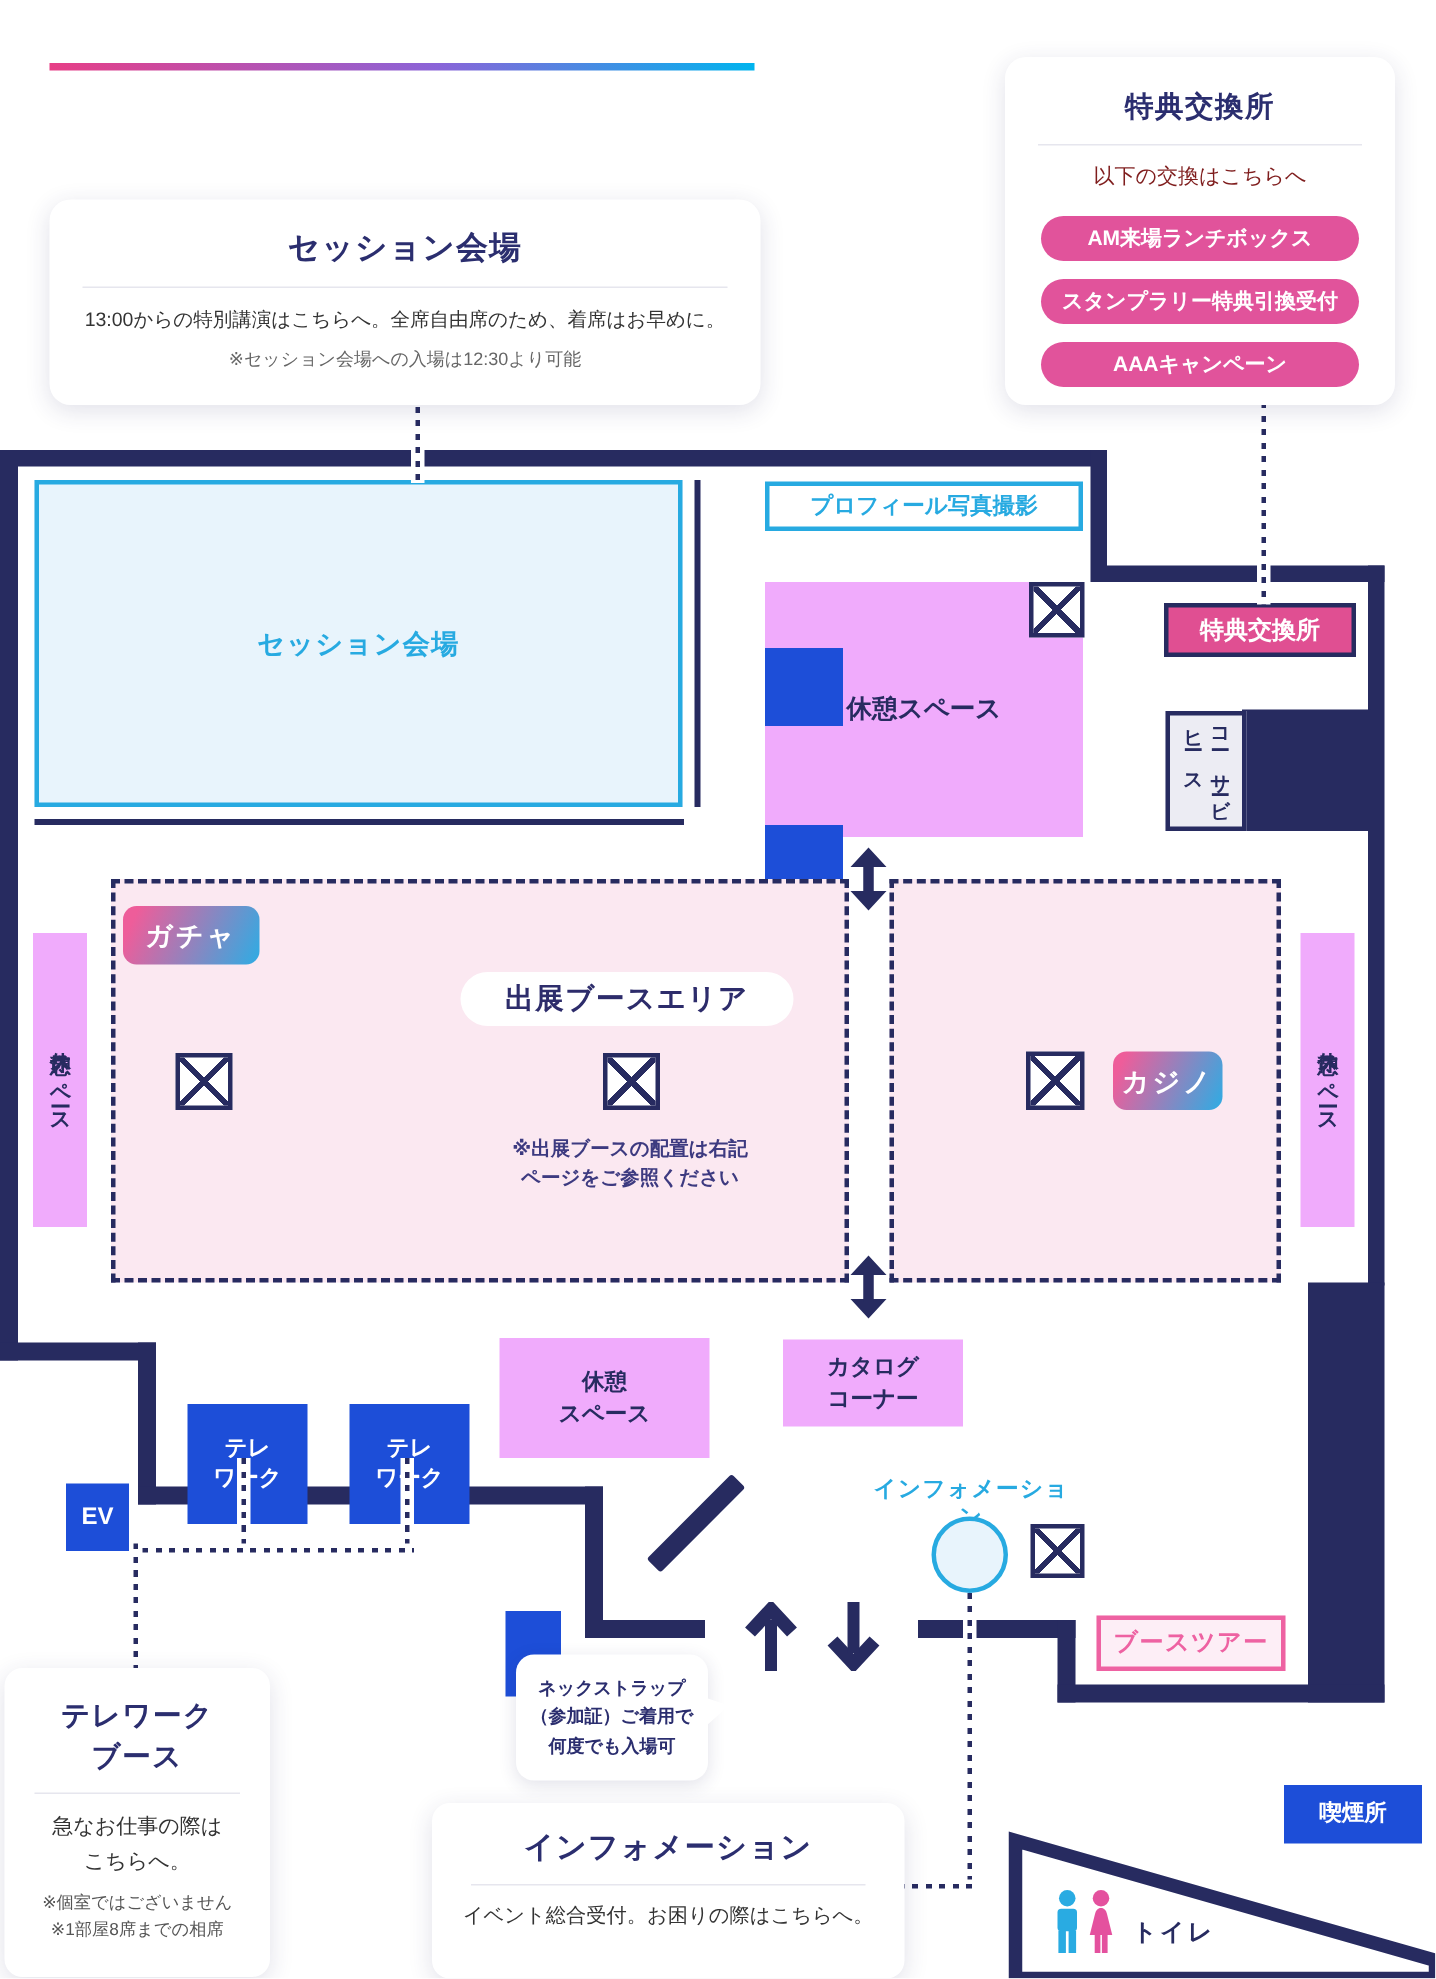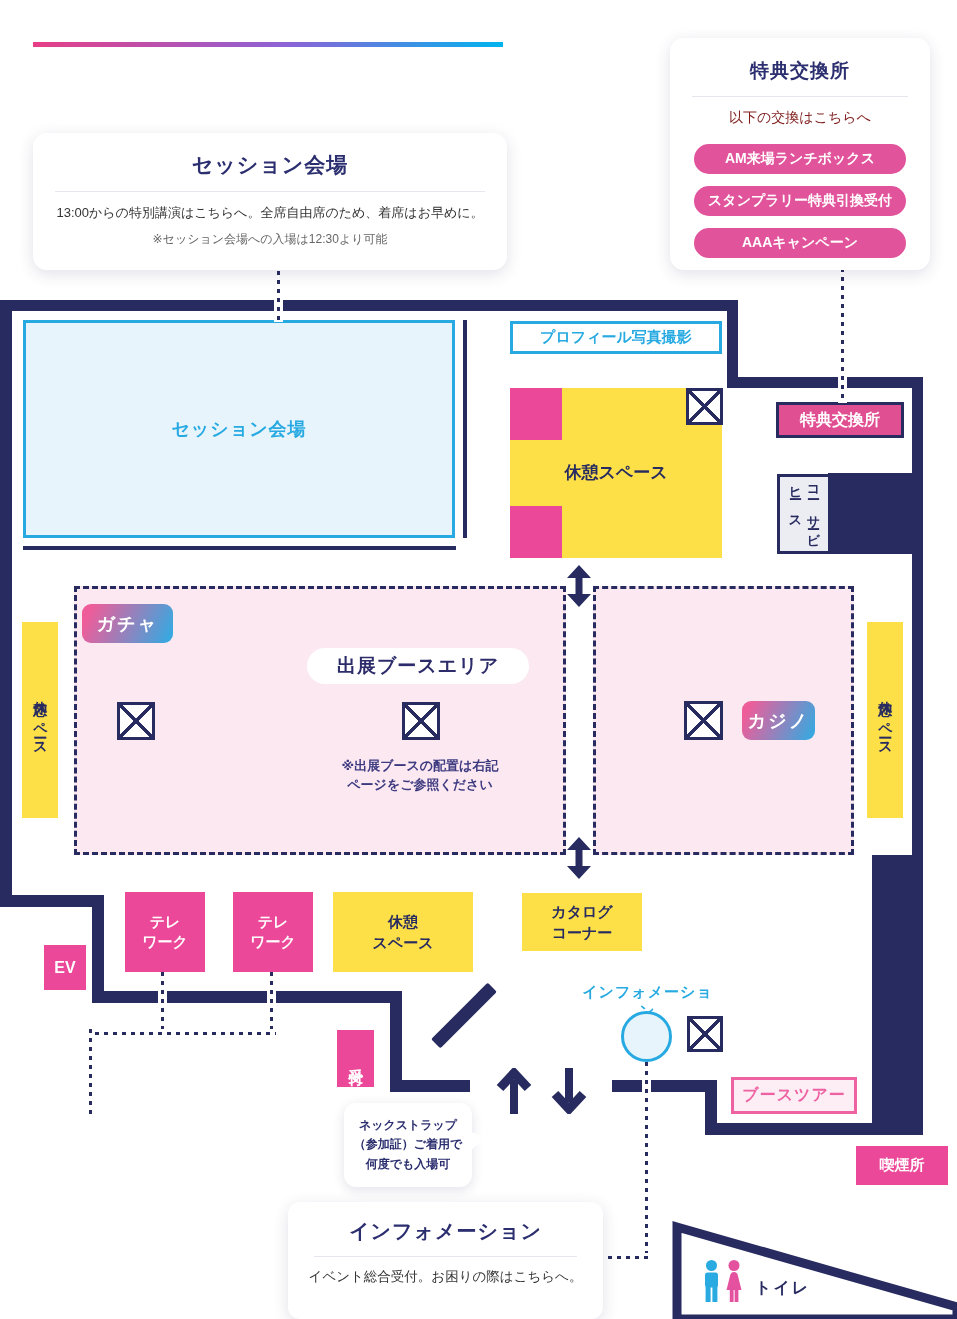--- a/index.html
+++ b/index.html
@@ -10,23 +10,23 @@
   
   .page-title { position:absolute; left:33px; top:2px; font-size:30px; font-weight:bold; color:#2b2e6f; letter-spacing:2px; }
   .title-underline { position:absolute; left:33px; top:42px; width:470px; height:5px;
     background:linear-gradient(90deg,#e73e86 0%,#8a64d8 55%,#00b4ee 100%); }
 
   
   .wall { position:absolute; background:#272b60; z-index:1; }
   .thinwall { position:absolute; background:#272b60; z-index:1; }
 
   
-  .navy-block { position:absolute; background:#ec4899; color:#fff; font-weight:bold;
-    display:flex; align-items:center; justify-content:center; text-align:center; z-index:2; line-height:1.35; }
-  .gray-block { position:absolute; background:#fde047; color:#272b60; font-weight:bold;
+  .navy-block { position:absolute; background:#1d4ed8; color:#fff; font-weight:bold;
+    display:flex; align-items:center; justify-content:center; text-align:center; z-index:2; line-height:1.35;margin-top:44px; }
+  .gray-block { position:absolute; background:#f0abfc; color:#272b60; font-weight:bold;
     display:flex; align-items:center; justify-content:center; text-align:center; z-index:2; line-height:1.4; }
   .vtext { writing-mode:vertical-rl; letter-spacing:2px; }
 
   
   .session-room { position:absolute; left:23px; top:320px; width:432px; height:218px;
     background:#e8f4fc; border:3px solid #27aae1; display:flex; align-items:center; justify-content:center;
     color:#27aae1; font-weight:bold; font-size:18px; letter-spacing:1px; z-index:2; }
   .profile-label { position:absolute; left:510px; top:321px; width:212px; height:33px;
     background:#fff; border:3px solid #27aae1; color:#27aae1; font-weight:bold; font-size:15px;
     display:flex; align-items:center; justify-content:center; z-index:2; }
@@ -293,20 +293,35 @@
 
   <div class="card tokuten-card">
     <div class="card-title">特典交換所</div>
     <div class="divider"></div>
     <div class="subtitle">以下の交換はこちらへ</div>
     <div class="pink-btn first">AM来場ランチボックス</div>
     <div class="pink-btn">スタンプラリー特典引換受付</div>
     <div class="pink-btn">AAAキャンペーン</div>
   </div>
 
+  <div class="card telework-card">
+    <div class="card-title">
+      <span style="display:block">テレワーク</span>
+      <span style="display:block">ブース</span>
+    </div>
+    <div class="divider"></div>
+    <div class="body">
+      <span style="display:block">急なお仕事の際は</span>
+      <span style="display:block">こちらへ。</span>
+    </div>
+    <div class="notes">
+      <span style="display:block">※個室ではございません</span>
+      <span style="display:block">※1部屋8席までの相席</span>
+    </div>
+  </div>
 
   <div class="card info-card">
     <div class="card-title">インフォメーション</div>
     <div class="divider"></div>
     <div class="body">イベント総合受付。お困りの際はこちらへ。</div>
   </div>
 
   <div class="strap-bubble">
     <span>
       <span style="display:block">ネックストラップ</span>

